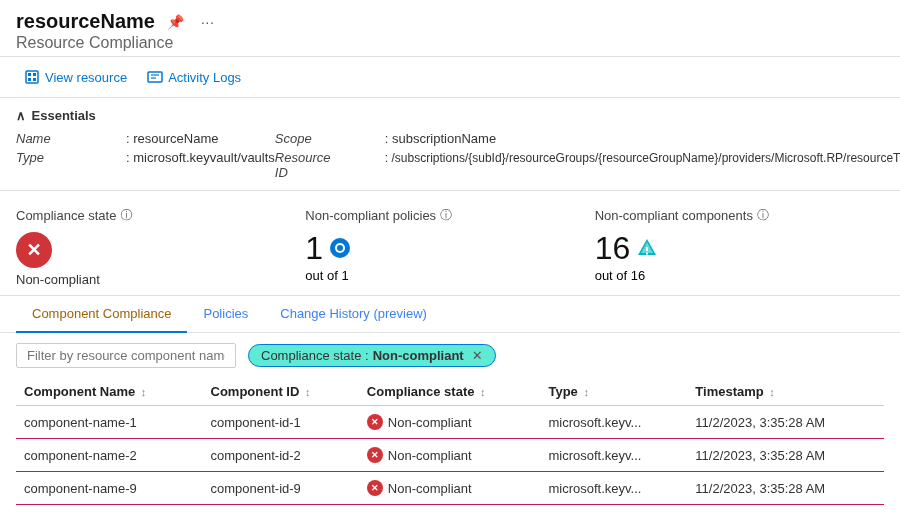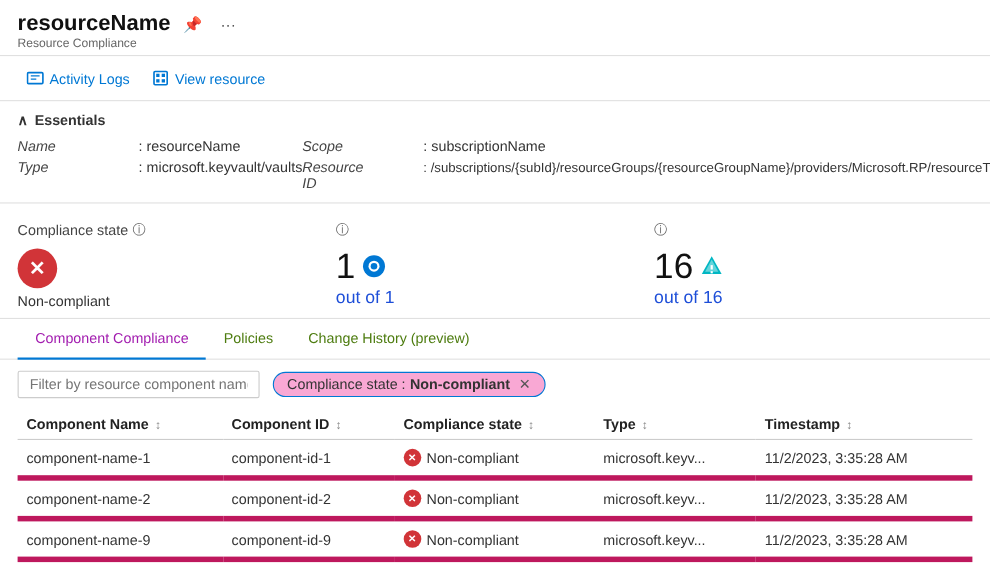--- a/index.html
+++ b/index.html
@@ -4,21 +4,21 @@
   <style>
     * { box-sizing: border-box; margin: 0; padding: 0; }
     body { font-family: 'Segoe UI', Arial, sans-serif; font-size: 13px; color: #333; background: #fff; width: 900px; min-height: 530px; overflow: hidden; }
 
     
     .header { padding: 10px 16px 4px 16px; border-bottom: 1px solid #e0e0e0; }
     .header-title-row { display: flex; align-items: center; gap: 8px; }
     .resource-name { font-size: 20px; font-weight: 700; color: #111; }
     .header-icons { display: flex; gap: 8px; align-items: center; }
     .header-icon-btn { cursor: pointer; color: #555; font-size: 14px; border: none; background: none; padding: 2px 4px; }
-    .subtitle { font-size: 11px; color: #666; margin-top: 1px; }
+    .subtitle { font-size: 16px; color: #666; margin-top: 1px; }
 
     
     .toolbar { display: flex; align-items: center; gap: 4px; padding: 8px 16px; border-bottom: 1px solid #e0e0e0; }
     .toolbar-btn { display: flex; align-items: center; gap: 5px; background: none; border: none; cursor: pointer; font-size: 13px; color: #0078d4; padding: 4px 8px; border-radius: 2px; }
     .toolbar-icon { width: 16px; height: 16px; display: inline-flex; align-items: center; justify-content: center; }
 
     
     .essentials { padding: 10px 16px 10px 16px; border-bottom: 1px solid #e0e0e0; }
     .essentials-header { font-size: 13px; font-weight: 600; margin-bottom: 8px; display: flex; align-items: center; gap: 6px; cursor: pointer; }
     .essentials-grid { display: grid; grid-template-columns: 1fr 1fr; gap: 4px 0; }
@@ -26,84 +26,84 @@
     .essentials-label { color: #444; font-weight: 400; min-width: 70px; font-style: italic; }
     .essentials-value { color: #333; margin-left: 34px; }
     .essentials-value.long { font-size: 12px; }
 
     
     .compliance-cards { display: flex; gap: 0; padding: 16px 16px 8px 16px; border-bottom: 1px solid #e0e0e0; }
     .compliance-card { flex: 1; padding: 0 20px 0 0; }
     .card-title { font-size: 13px; color: #444; margin-bottom: 8px; display: flex; align-items: center; gap: 4px; }
     .card-title .info-icon { color: #666; font-size: 12px; cursor: pointer; }
     .card-value { font-size: 32px; font-weight: 300; color: #111; display: flex; align-items: center; gap: 6px; line-height: 1; }
-    .card-sub { font-size: 16px; color: #1d4ed8; margin-top: 4px; }
+    .card-sub { font-size: 13px; color: #000000; margin-top: 4px; }
     .x-circle { width: 36px; height: 36px; border-radius: 50%; background: #d13438; display: flex; align-items: center; justify-content: center; }
     .x-circle::after { content: '✕'; color: #fff; font-size: 18px; font-weight: 700; }
     .card-label { font-size: 13px; color: #333; margin-top: 4px; }
 
     
     .tabs { display: flex; align-items: center; gap: 0; padding: 0 16px; border-bottom: 1px solid #e0e0e0; }
-    .tab { padding: 10px 16px; font-size: 13px; cursor: pointer; color: #4d7c0f; border-bottom: 2px solid transparent; margin-bottom: -1px; }
-    .tab.active { color: #a21caf; border-bottom: 2px solid #0078d4; font-weight: 500; }
+    .tab { padding: 10px 16px; font-size: 13px; cursor: pointer; color: #3b82f6; border-bottom: 2px solid transparent; margin-bottom: -1px; }
+    .tab.active { color: #a16207; border-bottom: 2px solid #0078d4; font-weight: 500; }
 
     
     .filter-row { display: flex; align-items: center; gap: 12px; padding: 10px 16px; }
     .filter-input { border: 1px solid #ccc; padding: 4px 10px; border-radius: 2px; font-size: 13px; width: 220px; color: #aaa; }
-    .filter-badge { background: #f9a8d4; border: 1px solid #0078d4; border-radius: 20px; padding: 3px 12px; font-size: 13px; color: #333; display: flex; align-items: center; gap: 4px; }
+    .filter-badge { background: #5eead4; border: 1px solid #0078d4; border-radius: 20px; padding: 3px 12px; font-size: 13px; color: #333; display: flex; align-items: center; gap: 4px; }
     .filter-badge strong { font-weight: 700; }
 
     
     .table-wrap { padding: 0 16px; }
     table { width: 100%; border-collapse: collapse; font-size: 13px; }
     thead tr { border-bottom: 1px solid #ccc; }
     th { text-align: left; padding: 6px 8px; font-weight: 600; font-size: 13px; color: #222; white-space: nowrap; }
     th .sort-icon { font-size: 11px; color: #888; margin-left: 2px; }
-    td { padding: 8px 8px; border-bottom: 5px solid #be185d; color: #333; }
+    td { padding: 8px 8px; border-bottom: 1px solid #be185d; color: #333; }
     .status-cell { display: flex; align-items: center; gap: 5px; }
     .small-x { width: 16px; height: 16px; border-radius: 50%; background: #d13438; display: inline-flex; align-items: center; justify-content: center; flex-shrink: 0; }
     .small-x::after { content: '✕'; color: #fff; font-size: 9px; font-weight: 700; }
   </style>
 </head>
 <body>
 
 <div class="header">
   <div class="header-title-row">
     <span class="resource-name">resourceName</span>
     <div class="header-icons">
       <button class="header-icon-btn" title="Pin">📌</button>
       <button class="header-icon-btn" title="More">···</button>
     </div>
   </div>
   <div class="subtitle">Resource Compliance</div>
 </div>
 
 <div class="toolbar">
-  <button class="toolbar-btn">
-    <span class="toolbar-icon">
-      <svg width="16" height="16" viewBox="0 0 16 16" fill="none">
-        <rect x="1" y="3" width="14" height="10" rx="1" stroke="#0078d4" stroke-width="1.5" fill="none"></rect>
-        <line x1="4" y1="6" x2="12" y2="6" stroke="#0078d4" stroke-width="1.2"></line>
-        <line x1="4" y1="9" x2="9" y2="9" stroke="#0078d4" stroke-width="1.2"></line>
-      </svg>
-    </span>
-    <span>Activity Logs</span>
-  </button>
   <button class="toolbar-btn">
     <span class="toolbar-icon">
       <svg width="16" height="16" viewBox="0 0 16 16" fill="none">
         <rect x="2" y="2" width="12" height="12" rx="1" stroke="#0078d4" stroke-width="1.5" fill="none"></rect>
         <rect x="4" y="4" width="3" height="3" fill="#0078d4"></rect>
         <rect x="4" y="9" width="3" height="3" fill="#0078d4"></rect>
         <rect x="9" y="4" width="3" height="3" fill="#0078d4"></rect>
         <rect x="9" y="9" width="3" height="3" fill="#0078d4"></rect>
       </svg>
     </span>
     <span>View resource</span>
   </button>
+  <button class="toolbar-btn">
+    <span class="toolbar-icon">
+      <svg width="16" height="16" viewBox="0 0 16 16" fill="none">
+        <rect x="1" y="3" width="14" height="10" rx="1" stroke="#0078d4" stroke-width="1.5" fill="none"></rect>
+        <line x1="4" y1="6" x2="12" y2="6" stroke="#0078d4" stroke-width="1.2"></line>
+        <line x1="4" y1="9" x2="9" y2="9" stroke="#0078d4" stroke-width="1.2"></line>
+      </svg>
+    </span>
+    <span>Activity Logs</span>
+  </button>
 </div>
 
 <div class="essentials">
   <div class="essentials-header">
     <span>∧</span>
     <span>Essentials</span>
   </div>
   <div class="essentials-grid">
     <div class="essentials-row">
       <span class="essentials-label">Name</span>
@@ -130,35 +130,37 @@
     <div class="card-title">
       <span>Compliance state</span>
       <span class="info-icon">ⓘ</span>
     </div>
     <div class="x-circle" style="width:36px;height:36px;"></div>
     <div class="card-label">Non-compliant</div>
   </div>
 
   <div class="compliance-card">
     <div class="card-title">
+      <span>Non-compliant policies</span>
       <span class="info-icon">ⓘ</span>
     </div>
     <div class="card-value">
       <span>1</span>
       <svg width="22" height="22" viewBox="0 0 22 22">
         <circle cx="11" cy="11" r="10" fill="#0078d4"></circle>
         <circle cx="11" cy="11" r="5" fill="#fff"></circle>
         <circle cx="11" cy="11" r="3" fill="#0078d4"></circle>
       </svg>
     </div>
     <div class="card-sub">out of 1</div>
   </div>
 
   <div class="compliance-card">
     <div class="card-title">
+      <span>Non-compliant components</span>
       <span class="info-icon">ⓘ</span>
     </div>
     <div class="card-value">
       <span>16</span>
       <svg width="22" height="22" viewBox="0 0 22 22">
         <polygon points="11,2 20,18 2,18" fill="#00b7c3"></polygon>
         <polygon points="11,5 17,16 5,16" fill="white" opacity="0.4"></polygon>
         <rect x="10" y="10" width="2" height="4" fill="white"></rect>
         <rect x="10" y="15.5" width="2" height="2" fill="white"></rect>
       </svg>

